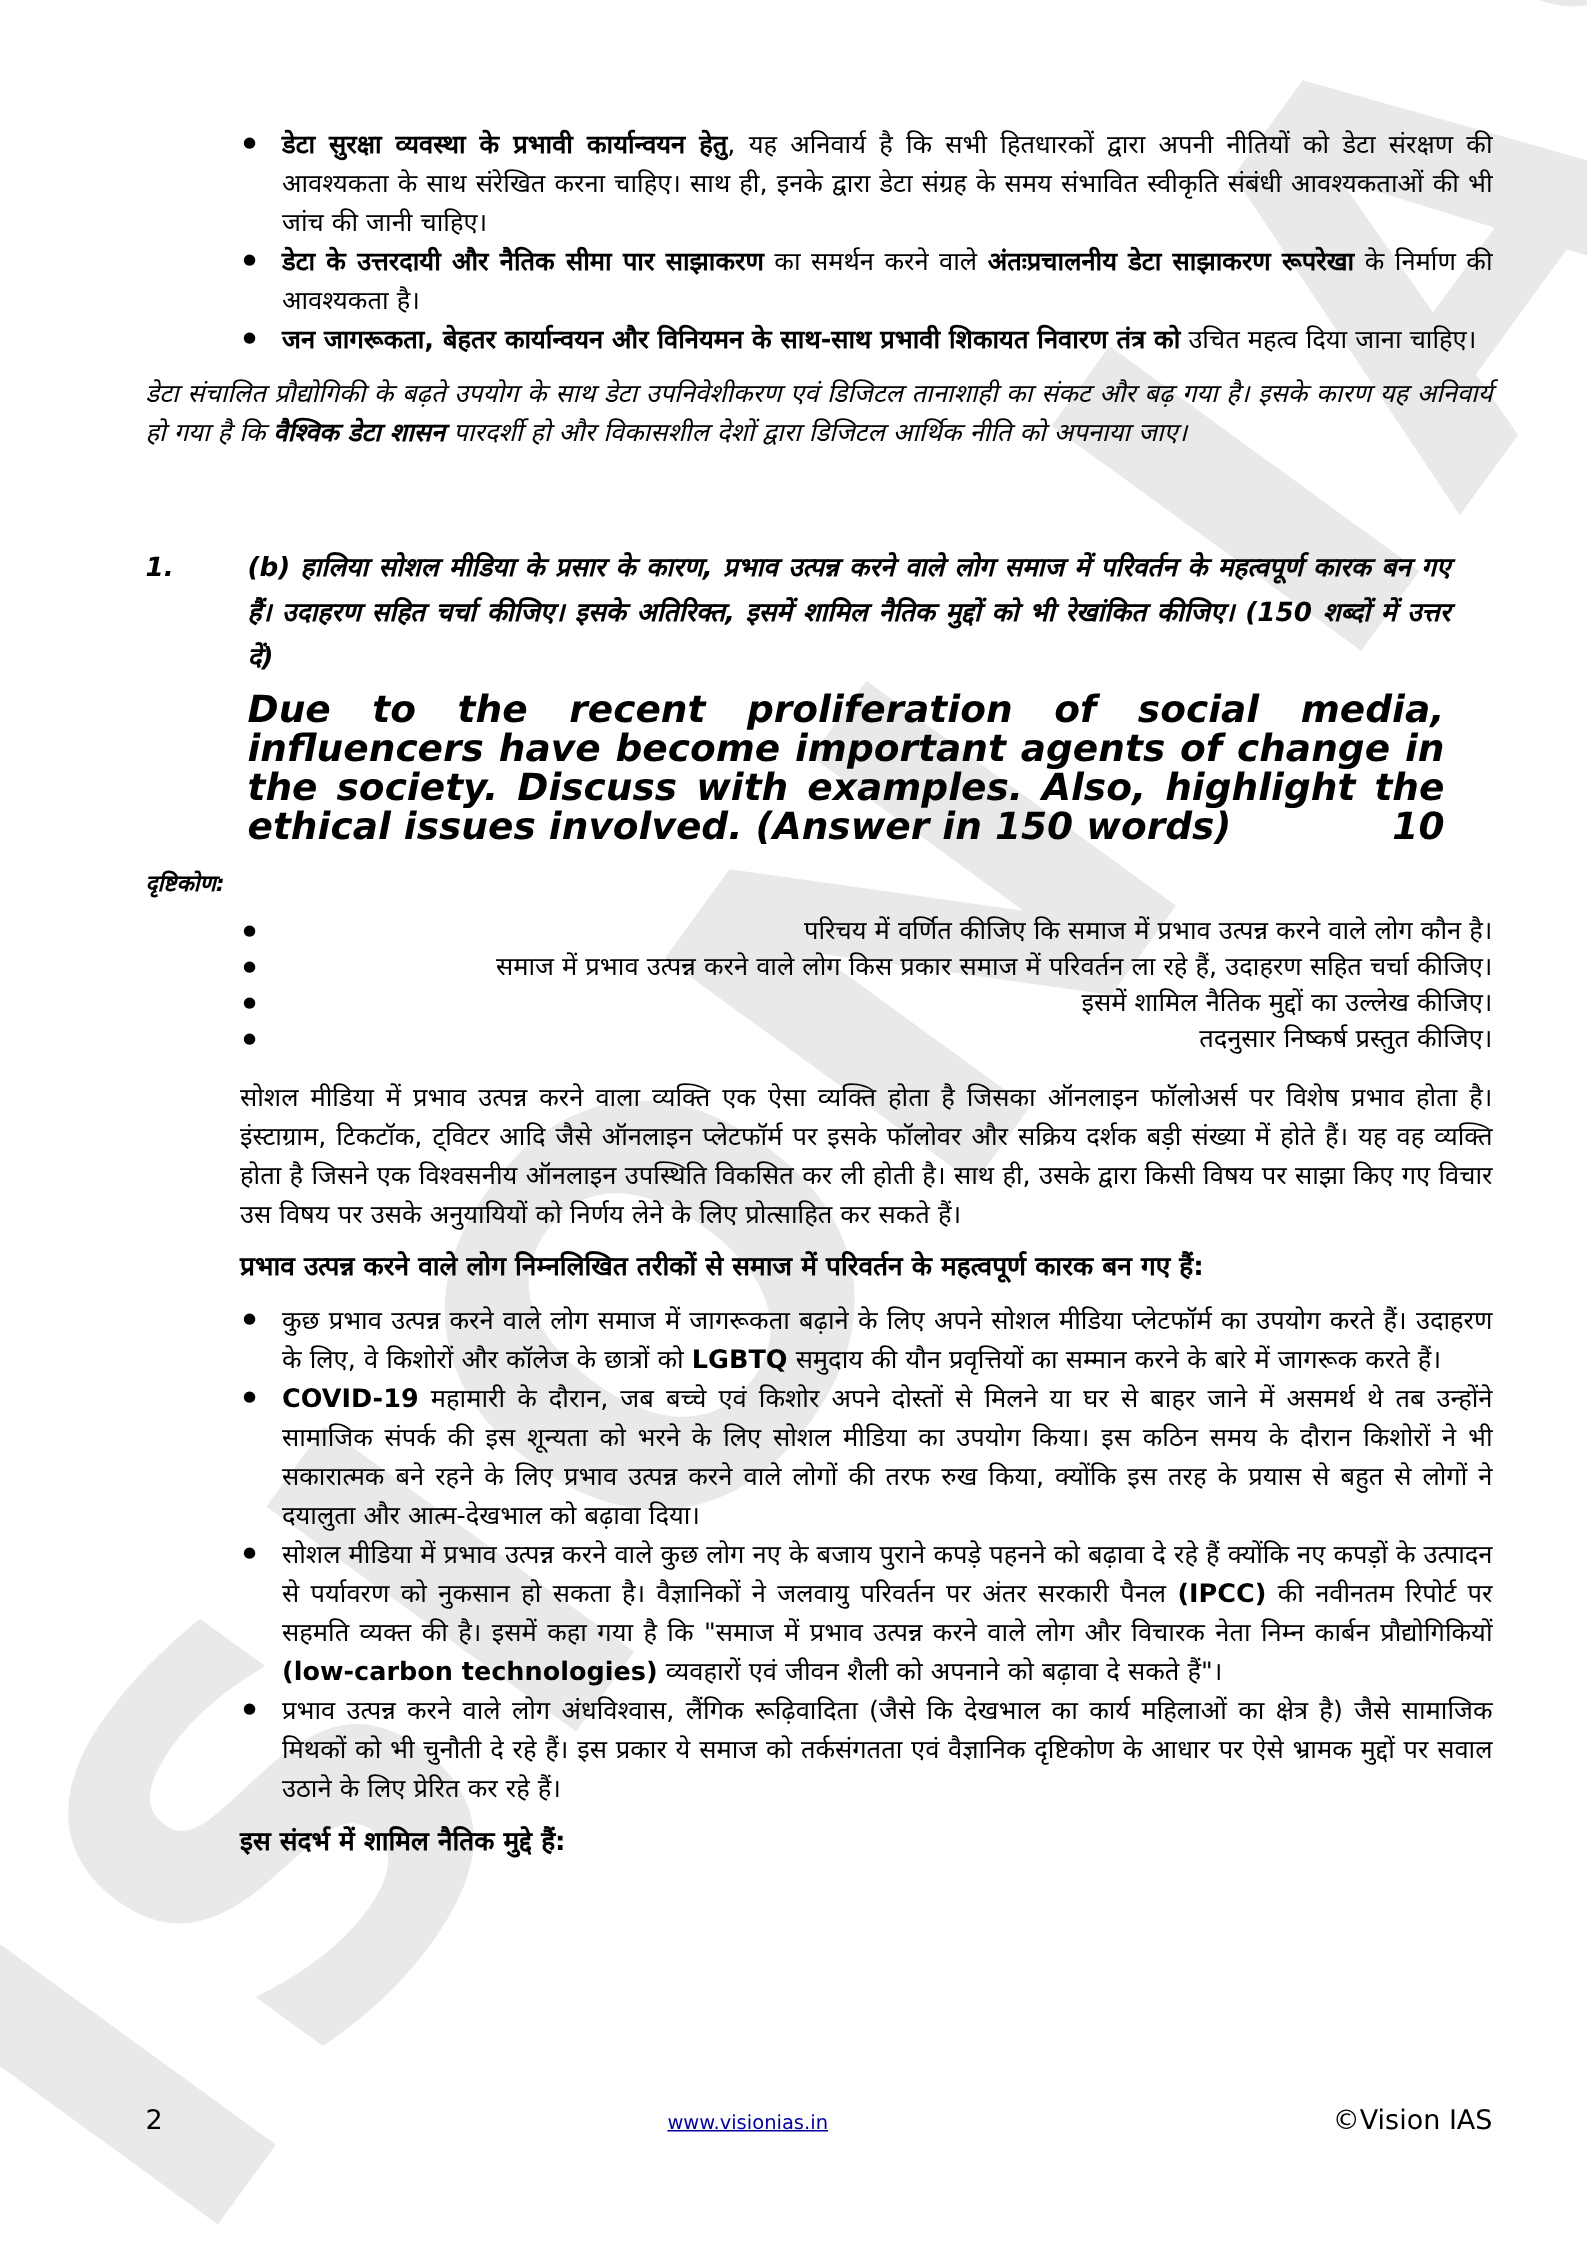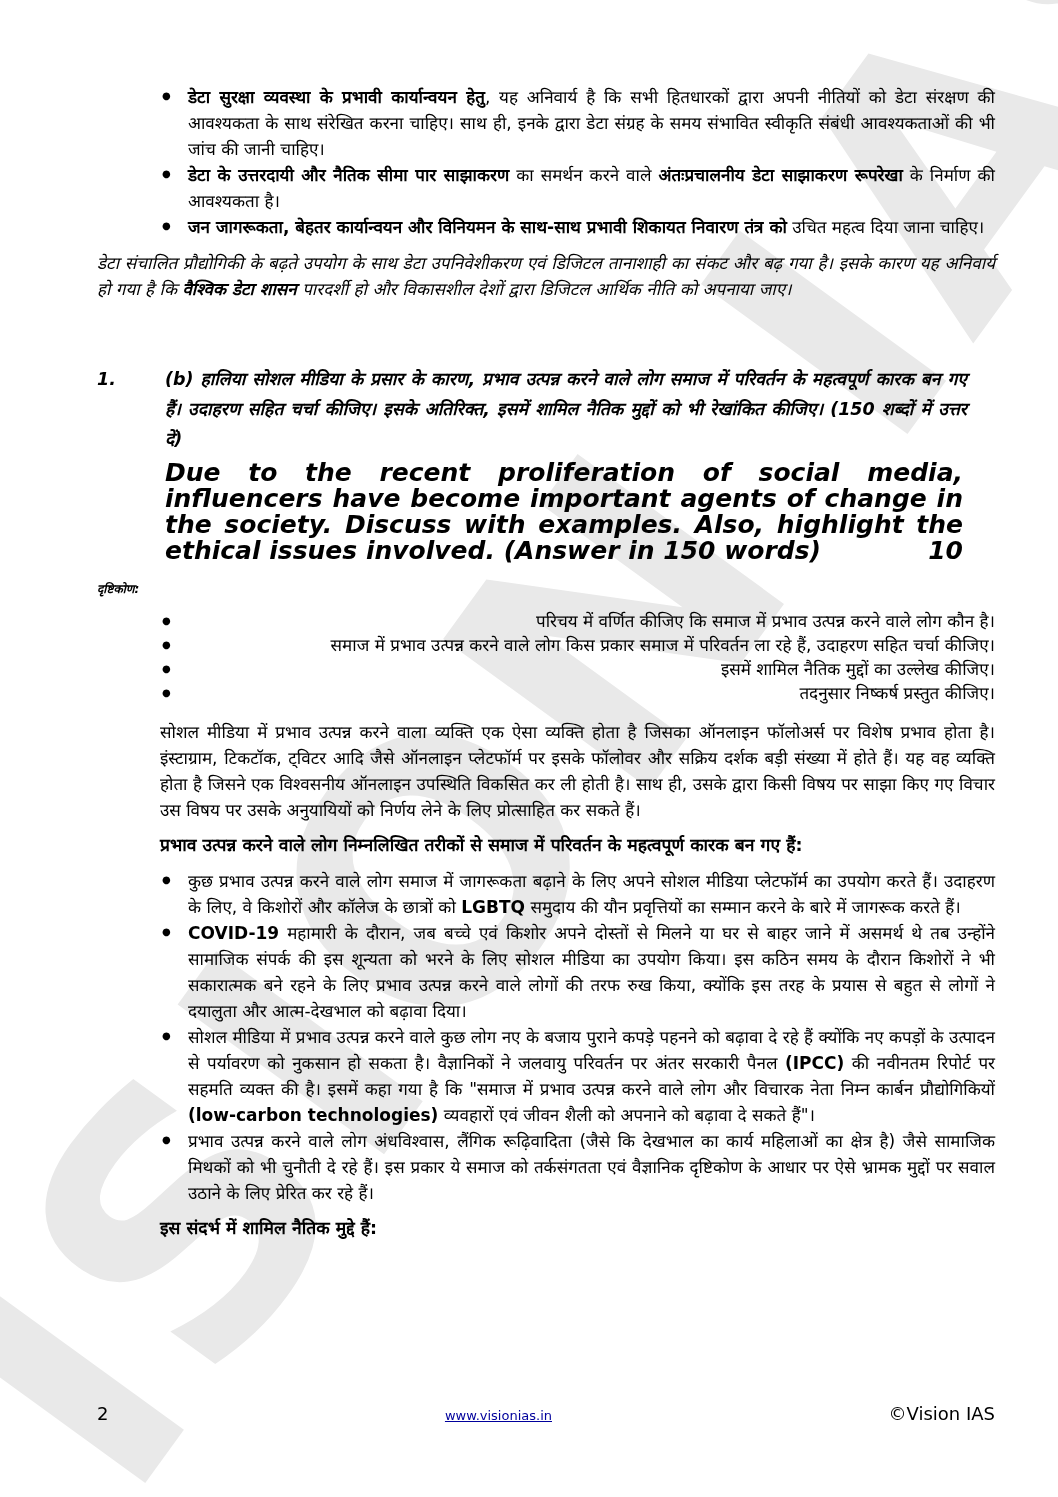--- a/index.html
+++ b/index.html
@@ -64,21 +64,21 @@
     font-size:25px;line-height:26px;
     text-align:justify;
   }
   .marks{
     position:absolute;
     right:32px;bottom:0;
     font-weight:bold;font-style:italic;
   }
   .h-bi{
     font-weight:bold;font-style:italic;
-    font-size:12px;
+    font-size:15px;
     margin-top:14px;
     line-height:22px;
   }
   .approach-list{margin-top:9px;line-height:24px;}
   .approach-list li{text-align:right;}
   .intro-para{margin:14px 0 0 63px;text-align:justify;}
   .sec-heading{
     margin:9px 0 0 63px;
     font-weight:bold;
     font-size:17.5px;

